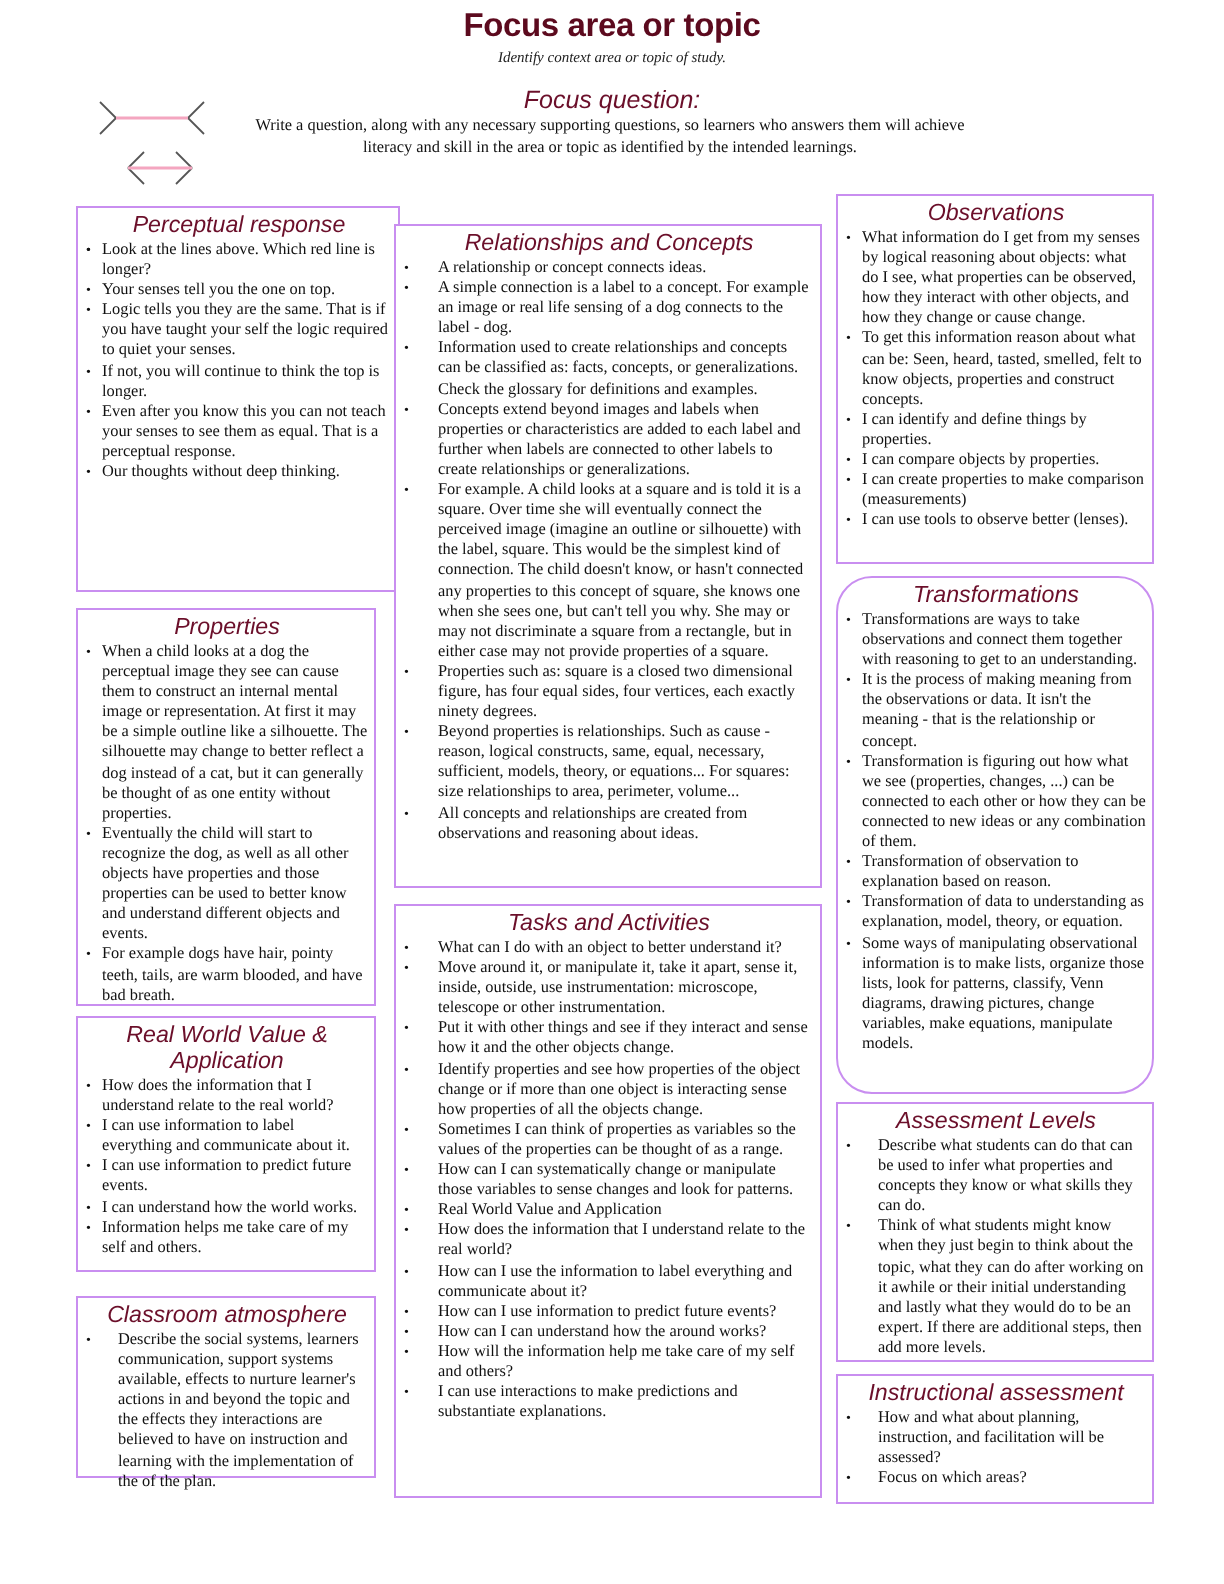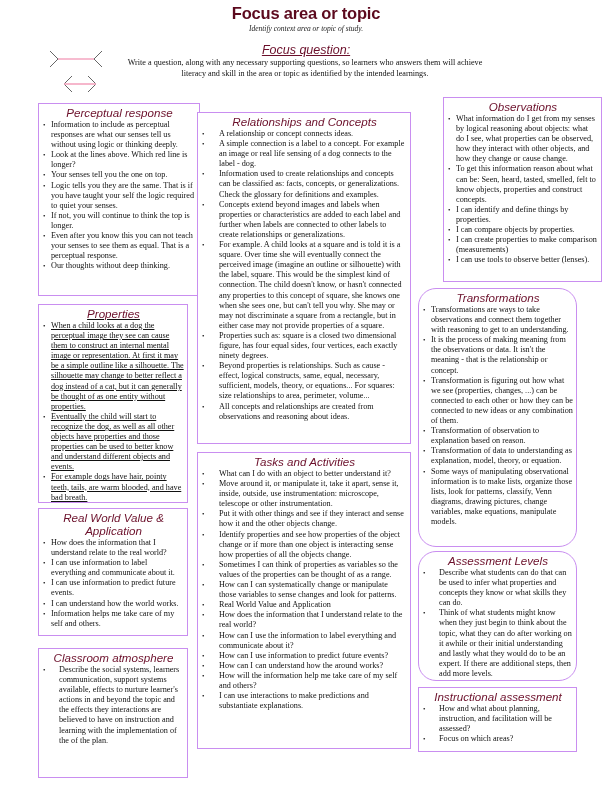--- a/index.html
+++ b/index.html
@@ -12,21 +12,21 @@
     font-family: "Liberation Sans", "DejaVu Sans", sans-serif; font-weight: bold;
     font-size: 16.5px; color: #5c0a1e; letter-spacing: -0.2px;
   }
   .subtitle {
     position: absolute; left: 0; width: 612px; top: 24px; text-align: center;
     font-style: italic; font-size: 7.5px; color: #222;
   }
   .fq-heading {
     position: absolute; left: 0; width: 612px; top: 43px; text-align: center;
     font-family: "Liberation Sans", "DejaVu Sans", sans-serif; font-style: italic;
-    font-size: 12.5px; color: #6b0f2a; text-decoration: underline;
+    font-size: 12.5px; color: #6b0f2a;
   }
   .fq-text {
     position: absolute; left: 125px; width: 360px; top: 58px; text-align: center;
     font-size: 8.2px; line-height: 10.5px; color: #111;
   }
   .illusion { position: absolute; left: 48px; top: 49px; width: 56px; height: 44px; }
   .box {
     position: absolute; box-sizing: border-box;
     border: 1.2px solid #c98ef0; background: #ffffff; padding: 2px 3px 2px 4px;
   }
@@ -37,28 +37,28 @@
   }
   .box ul { margin: 0; padding: 0; list-style: none; }
   .box li {
     position: relative; padding-left: 8px; font-size: 8.2px; line-height: 10.1px; color: #111;
   }
   .box li .bullet {
     position: absolute; left: 0; top: 0; font-size: 7px; line-height: 10.1px;
   }
 
   #box-perceptual { left: 38px; top: 103px; width: 162px; height: 193px; }
-  #box-properties { left: 38px; top: 304px; width: 150px; height: 199px; text-decoration: underline; }
+  #box-properties { left: 38px; top: 304px; width: 150px; height: 199px; }
   #box-realworld { left: 38px; top: 508px; width: 150px; height: 128px; }
-  #box-classroom { left: 38px; top: 648px; width: 150px; height: 130px; }
+  #box-classroom { left: 38px; top: 648px; width: 150px; height: 91px; }
   #box-relationships { left: 197px; top: 112px; width: 214px; height: 332px; }
   #box-tasks { left: 197px; top: 452px; width: 214px; height: 297px; }
-  #box-observations { left: 418px; top: 97px; width: 159px; height: 185px; margin-left: 25px; }
+  #box-observations { left: 418px; top: 97px; width: 159px; height: 185px; }
   #box-transformations { left: 418px; top: 288px; width: 159px; height: 259px; }
-  #box-assessment { left: 418px; top: 551px; width: 159px; height: 130px; border-radius: 18px; }
+  #box-assessment { left: 418px; top: 551px; width: 159px; height: 130px; }
   #box-instructional { left: 418px; top: 687px; width: 159px; height: 65px; }
 
   #box-relationships li, #box-tasks li { padding-left: 17px; }
   #box-assessment li, #box-instructional li, #box-classroom li { padding-left: 16px; }
   #box-assessment li, #box-instructional li { padding-left: 16px; }
 </style>
 </head>
 <body>
 
 <div class="title" style="color: rgb(92, 10, 30);">Focus area or topic</div>
@@ -80,21 +80,21 @@
   </g>
   <line id="ill-line-bot" x1="16" y1="35" x2="48" y2="35" stroke="#f4a6c0" stroke-width="1.6"></line>
 </svg>
 
 <div class="fq-heading" style="color: rgb(107, 15, 42);">Focus question:</div>
 <div class="fq-text">Write a question, along with any necessary supporting questions, so learners who answers them will achieve literacy and skill in the area or topic as identified by the intended learnings.</div>
 
 <div class="box" id="box-perceptual" style="border-color: rgb(201, 142, 240);">
   <h2 style="color: rgb(107, 15, 42);">Perceptual response</h2>
   <ul>
-      <li><span class="bullet">•</span><span>Information to include as perceptual responses are what our senses tell us without using logic or thinking deeply.</span></li>
+      <li><span class="bullet">•</span></li>
       <li><span class="bullet">•</span><span>Look at the lines above. Which red line is longer?</span></li>
       <li><span class="bullet">•</span><span>Your senses tell you the one on top.</span></li>
       <li><span class="bullet">•</span><span>Logic tells you they are the same. That is if you have taught your self the logic required to quiet your senses.</span></li>
       <li><span class="bullet">•</span><span>If not, you will continue to think the top is longer.</span></li>
       <li><span class="bullet">•</span><span>Even after you know this you can not teach your senses to see them as equal. That is a perceptual response.</span></li>
       <li><span class="bullet">•</span><span>Our thoughts without deep thinking.</span></li>
     </ul>
 </div>
 
 <div class="box" id="box-properties" style="border-color: rgb(201, 142, 240);">
@@ -126,21 +126,21 @@
 
 <div class="box" id="box-relationships" style="border-color: rgb(201, 142, 240);">
   <h2 style="color: rgb(107, 15, 42);">Relationships and Concepts</h2>
   <ul>
       <li><span class="bullet">•</span><span>A relationship or concept connects ideas.</span></li>
       <li><span class="bullet">•</span><span>A simple connection is a label to a concept. For example an image or real life sensing of a dog connects to the label - dog.</span></li>
       <li><span class="bullet">•</span><span>Information used to create relationships and concepts can be classified as: facts, concepts, or generalizations. Check the glossary for definitions and examples.</span></li>
       <li><span class="bullet">•</span><span>Concepts extend beyond images and labels when properties or characteristics are added to each label and further when labels are connected to other labels to create relationships or generalizations.</span></li>
       <li><span class="bullet">•</span><span>For example. A child looks at a square and is told it is a square. Over time she will eventually connect the perceived image (imagine an outline or silhouette) with the label, square. This would be the simplest kind of connection. The child doesn't know, or hasn't connected any properties to this concept of square, she knows one when she sees one, but can't tell you why.  She may or may not discriminate a square from a rectangle, but in either case may not provide properties of a square.</span></li>
       <li><span class="bullet">•</span><span>Properties such as: square is a closed two dimensional figure, has four equal sides, four vertices, each exactly ninety degrees.</span></li>
-      <li><span class="bullet">•</span><span>Beyond properties is relationships. Such as cause - effect,  logical constructs, same, equal, necessary, sufficient, models, theory, or equations... For squares: size relationships to area, perimeter, volume...</span></li>
+      <li><span class="bullet">•</span><span>Beyond properties is relationships. Such as cause - reason,  logical constructs, same, equal, necessary, sufficient, models, theory, or equations... For squares: size relationships to area, perimeter, volume...</span></li>
       <li><span class="bullet">•</span><span> All concepts and relationships are created from observations and reasoning about ideas.</span></li>
     </ul>
 </div>
 
 <div class="box" id="box-tasks" style="border-color: rgb(201, 142, 240);">
   <h2 style="color: rgb(107, 15, 42); font-style: italic;">Tasks and Activities</h2>
   <ul>
       <li><span class="bullet">•</span><span>What can I do with an object to better understand it?</span></li>
       <li><span class="bullet">•</span><span>Move around it, or manipulate it, take it apart, sense it, inside, outside, use instrumentation: microscope, telescope or other instrumentation.</span></li>
       <li><span class="bullet">•</span><span>Put it with other things and see if they interact and sense how it and the other objects change.</span></li>

